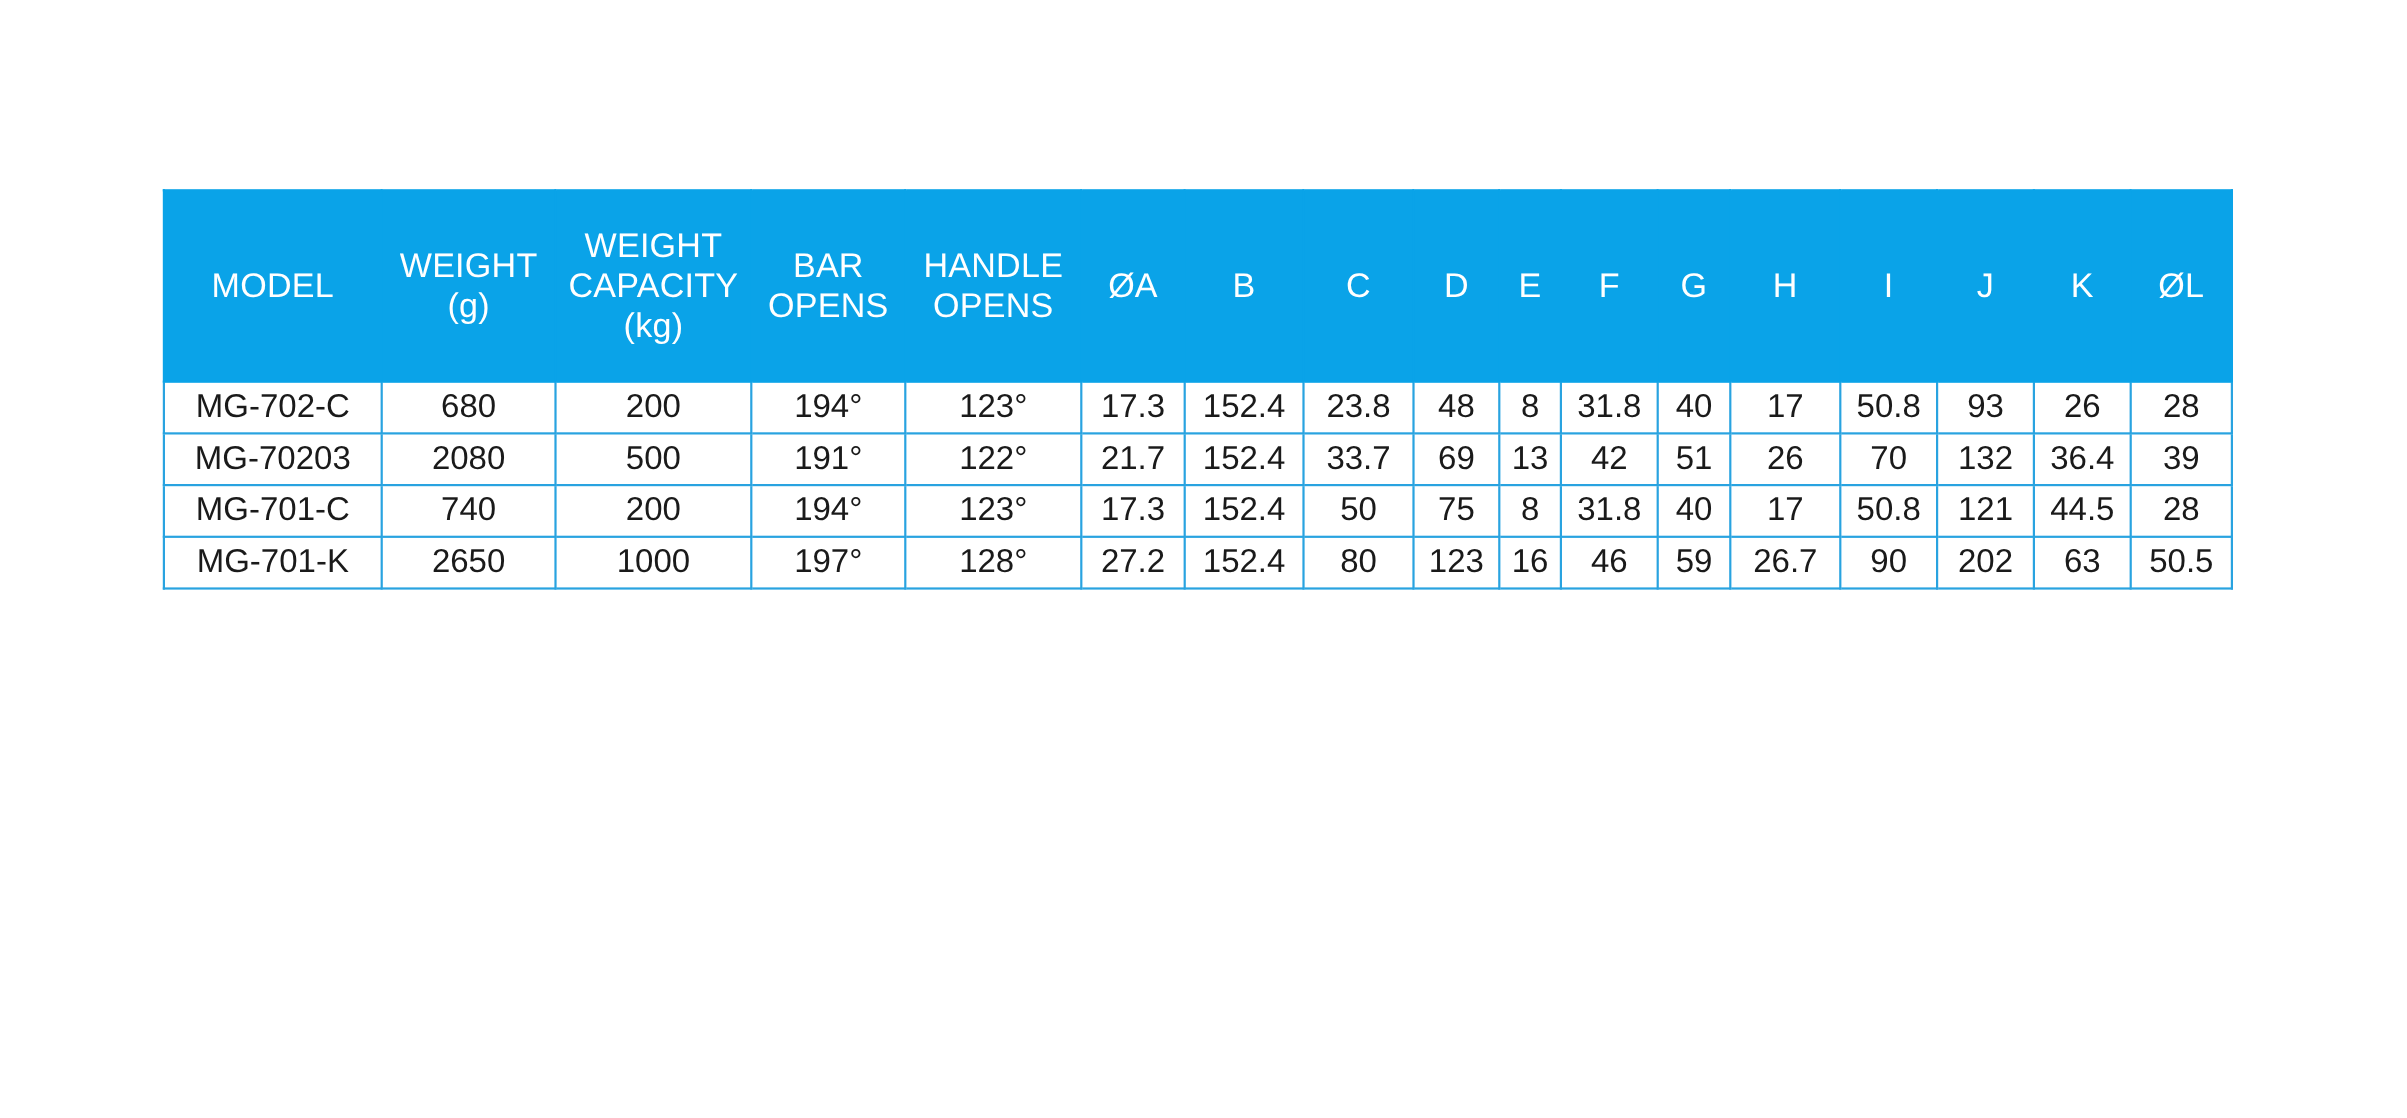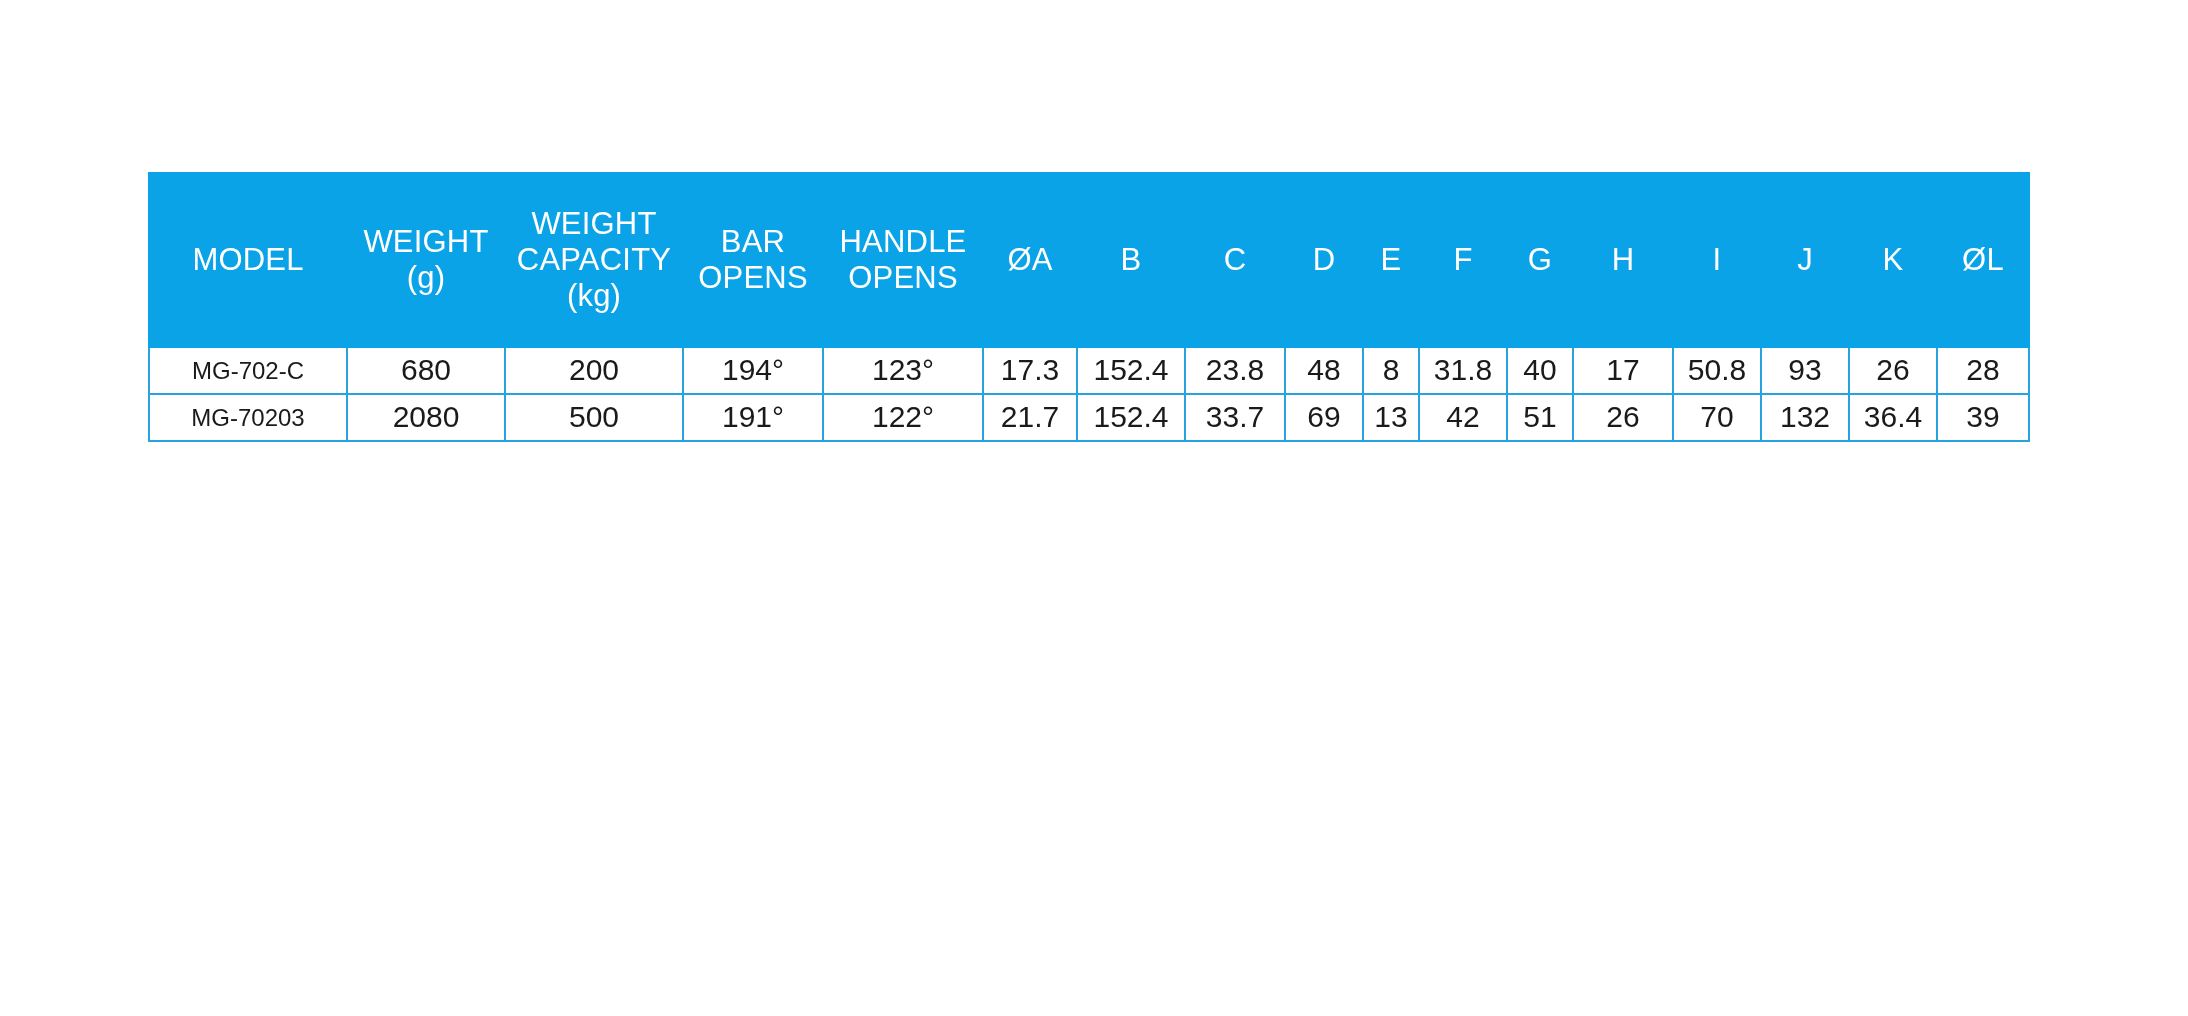--- a/index.html
+++ b/index.html
@@ -44,21 +44,21 @@
     font-size: 31px;
     height: 172px;
     font-weight: normal;
     letter-spacing: 0.2px;
   }
   table.spec tbody td {
     height: 45px;
     font-weight: normal;
   }
   table.spec tbody tr td:first-child {
-    font-size: 24px;
+    font-size: 30px;
   }
   
   col.c-model   { width: 198px; }
   col.c-weight  { width: 158px; }
   col.c-hold    { width: 178px; }
   col.c-bar     { width: 140px; }
   col.c-handle  { width: 160px; }
   col.c-a       { width: 94px; }
   col.c-b       { width: 108px; }
   col.c-c       { width: 100px; }
@@ -154,15 +154,53 @@
           <td>69</td>
           <td>13</td>
           <td>42</td>
           <td>51</td>
           <td>26</td>
           <td>70</td>
           <td>132</td>
           <td>36.4</td>
           <td>39</td>
         </tr>
+        <tr>
+          <td>MG-701-C</td>
+          <td>740</td>
+          <td>200</td>
+          <td>194°</td>
+          <td>123°</td>
+          <td>17.3</td>
+          <td>152.4</td>
+          <td>50</td>
+          <td>75</td>
+          <td>8</td>
+          <td>31.8</td>
+          <td>40</td>
+          <td>17</td>
+          <td>50.8</td>
+          <td>121</td>
+          <td>44.5</td>
+          <td>28</td>
+        </tr>
+        <tr>
+          <td>MG-701-K</td>
+          <td>2650</td>
+          <td>1000</td>
+          <td>197°</td>
+          <td>128°</td>
+          <td>27.2</td>
+          <td>152.4</td>
+          <td>80</td>
+          <td>123</td>
+          <td>16</td>
+          <td>46</td>
+          <td>59</td>
+          <td>26.7</td>
+          <td>90</td>
+          <td>202</td>
+          <td>63</td>
+          <td>50.5</td>
+        </tr>
       </tbody>
   </table>
 </div>
 
 </body></html>

